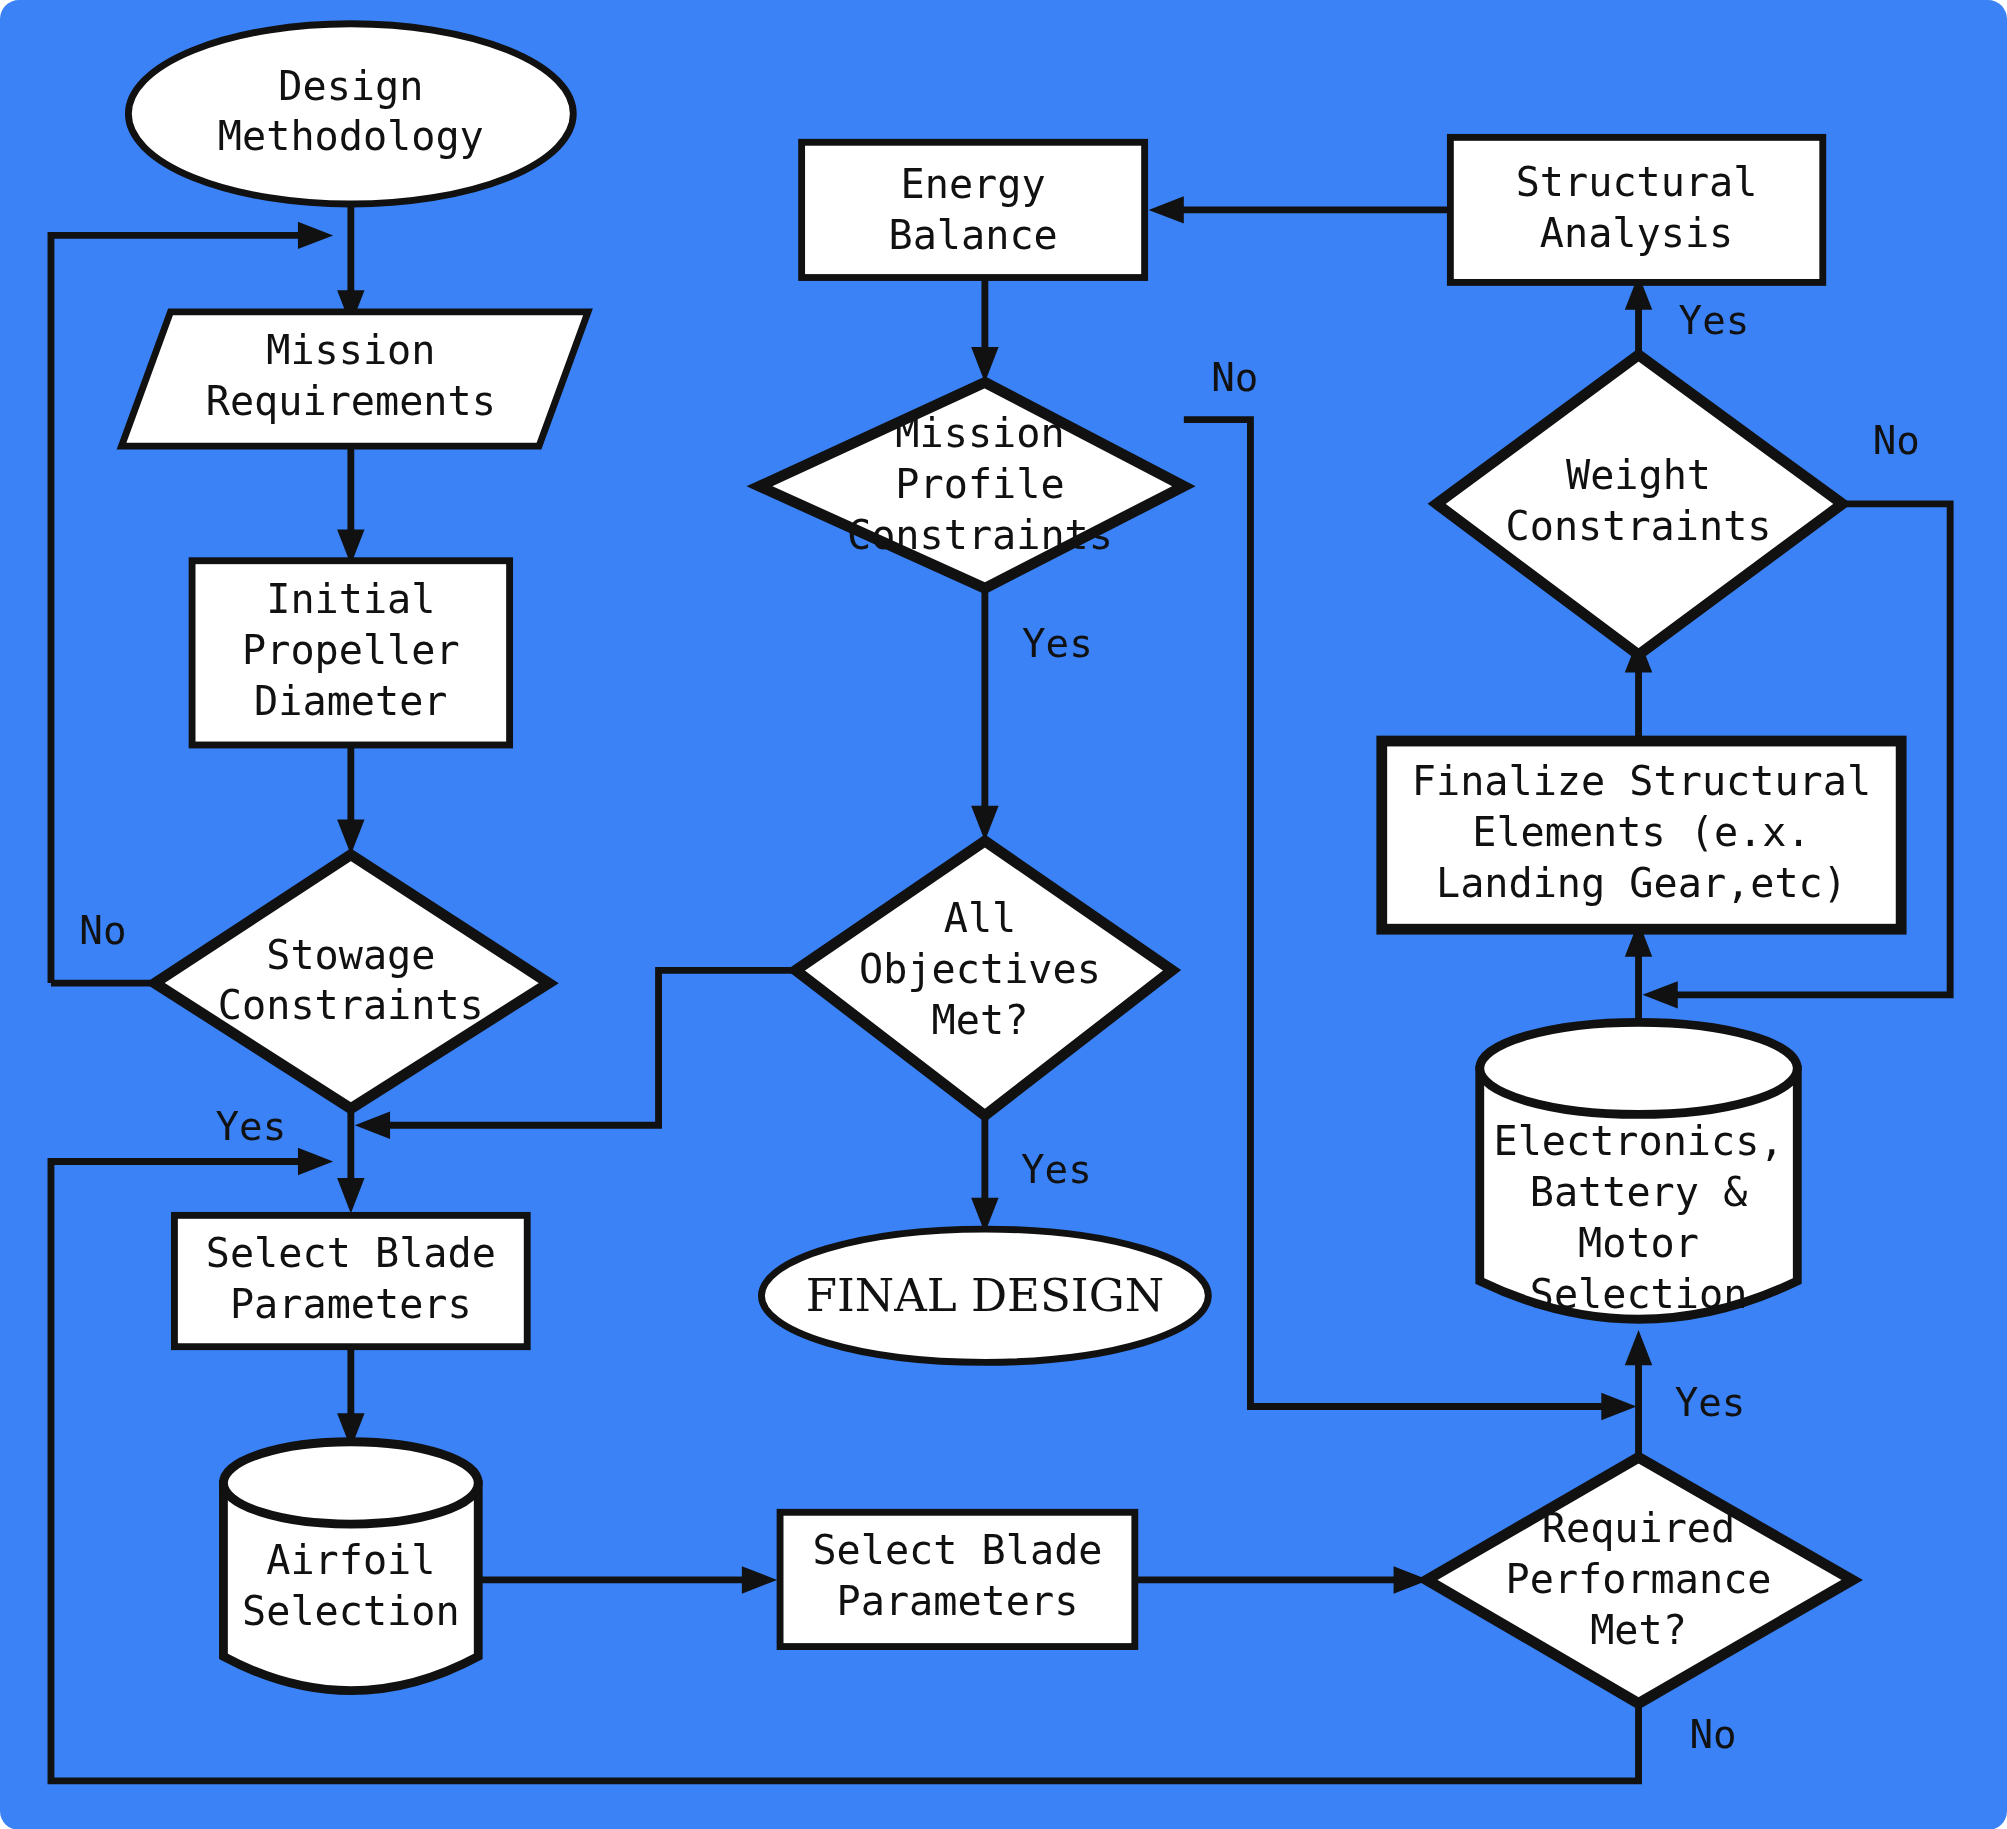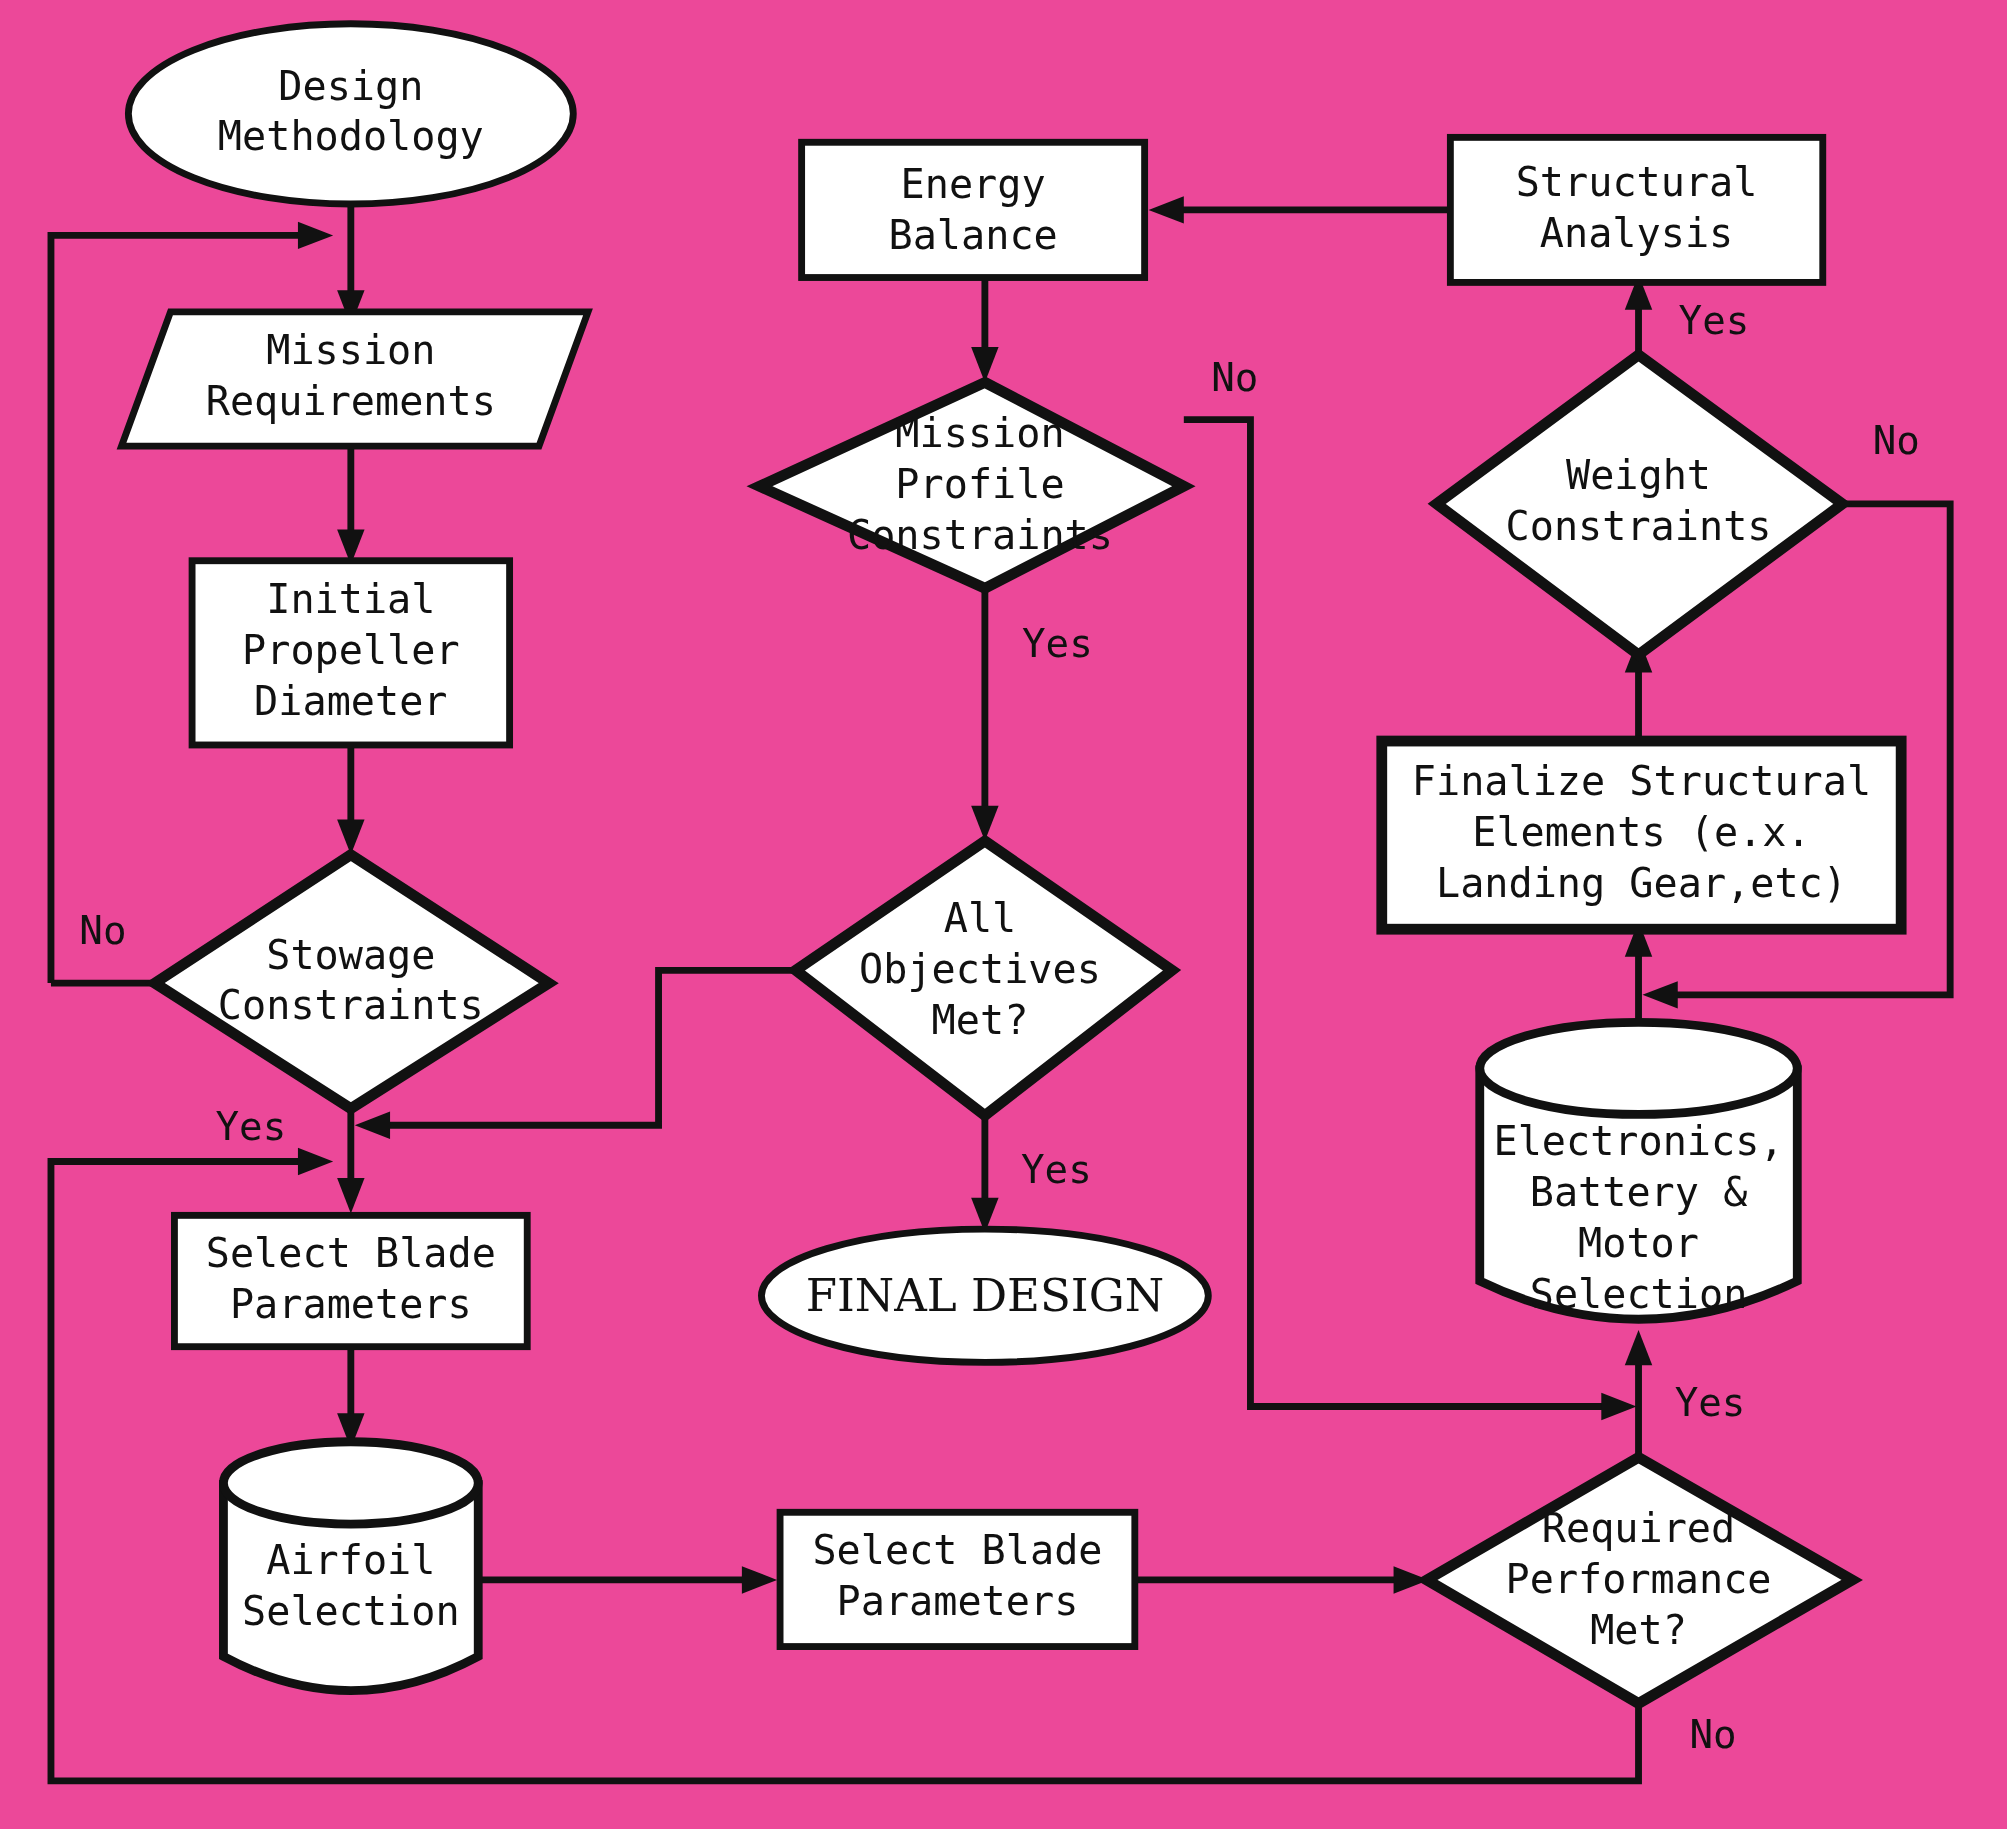--- a/index.html
+++ b/index.html
@@ -28,21 +28,21 @@
   }
   .edgelabel{
     font-family:"DejaVu Sans Mono","Liberation Mono",monospace;
     font-size:40px;fill:#111111;text-anchor:middle;
     dominant-baseline:middle;white-space:pre;
   }
 </style>
 </head>
 <body>
 
-<div id="root" style="background: #ec4899;">
+<div id="root" style="background: #3b82f6; border-radius: 19px;">
 <svg viewBox="0 0 2048 1867" xmlns="http://www.w3.org/2000/svg">
 
   <g>
 
     <path class="conn" d="M 358 150 L 358 316" stroke="#111111"></path>
     <polygon class="conn-head" points="358,332 344,296 372,296" fill="#111111"></polygon>
 
     <path class="conn" d="M 52 1003 L 52 240 L 320 240" stroke="#111111"></path>
     <polygon class="conn-head" points="340,240 304,226 304,254" fill="#111111"></polygon>
 

